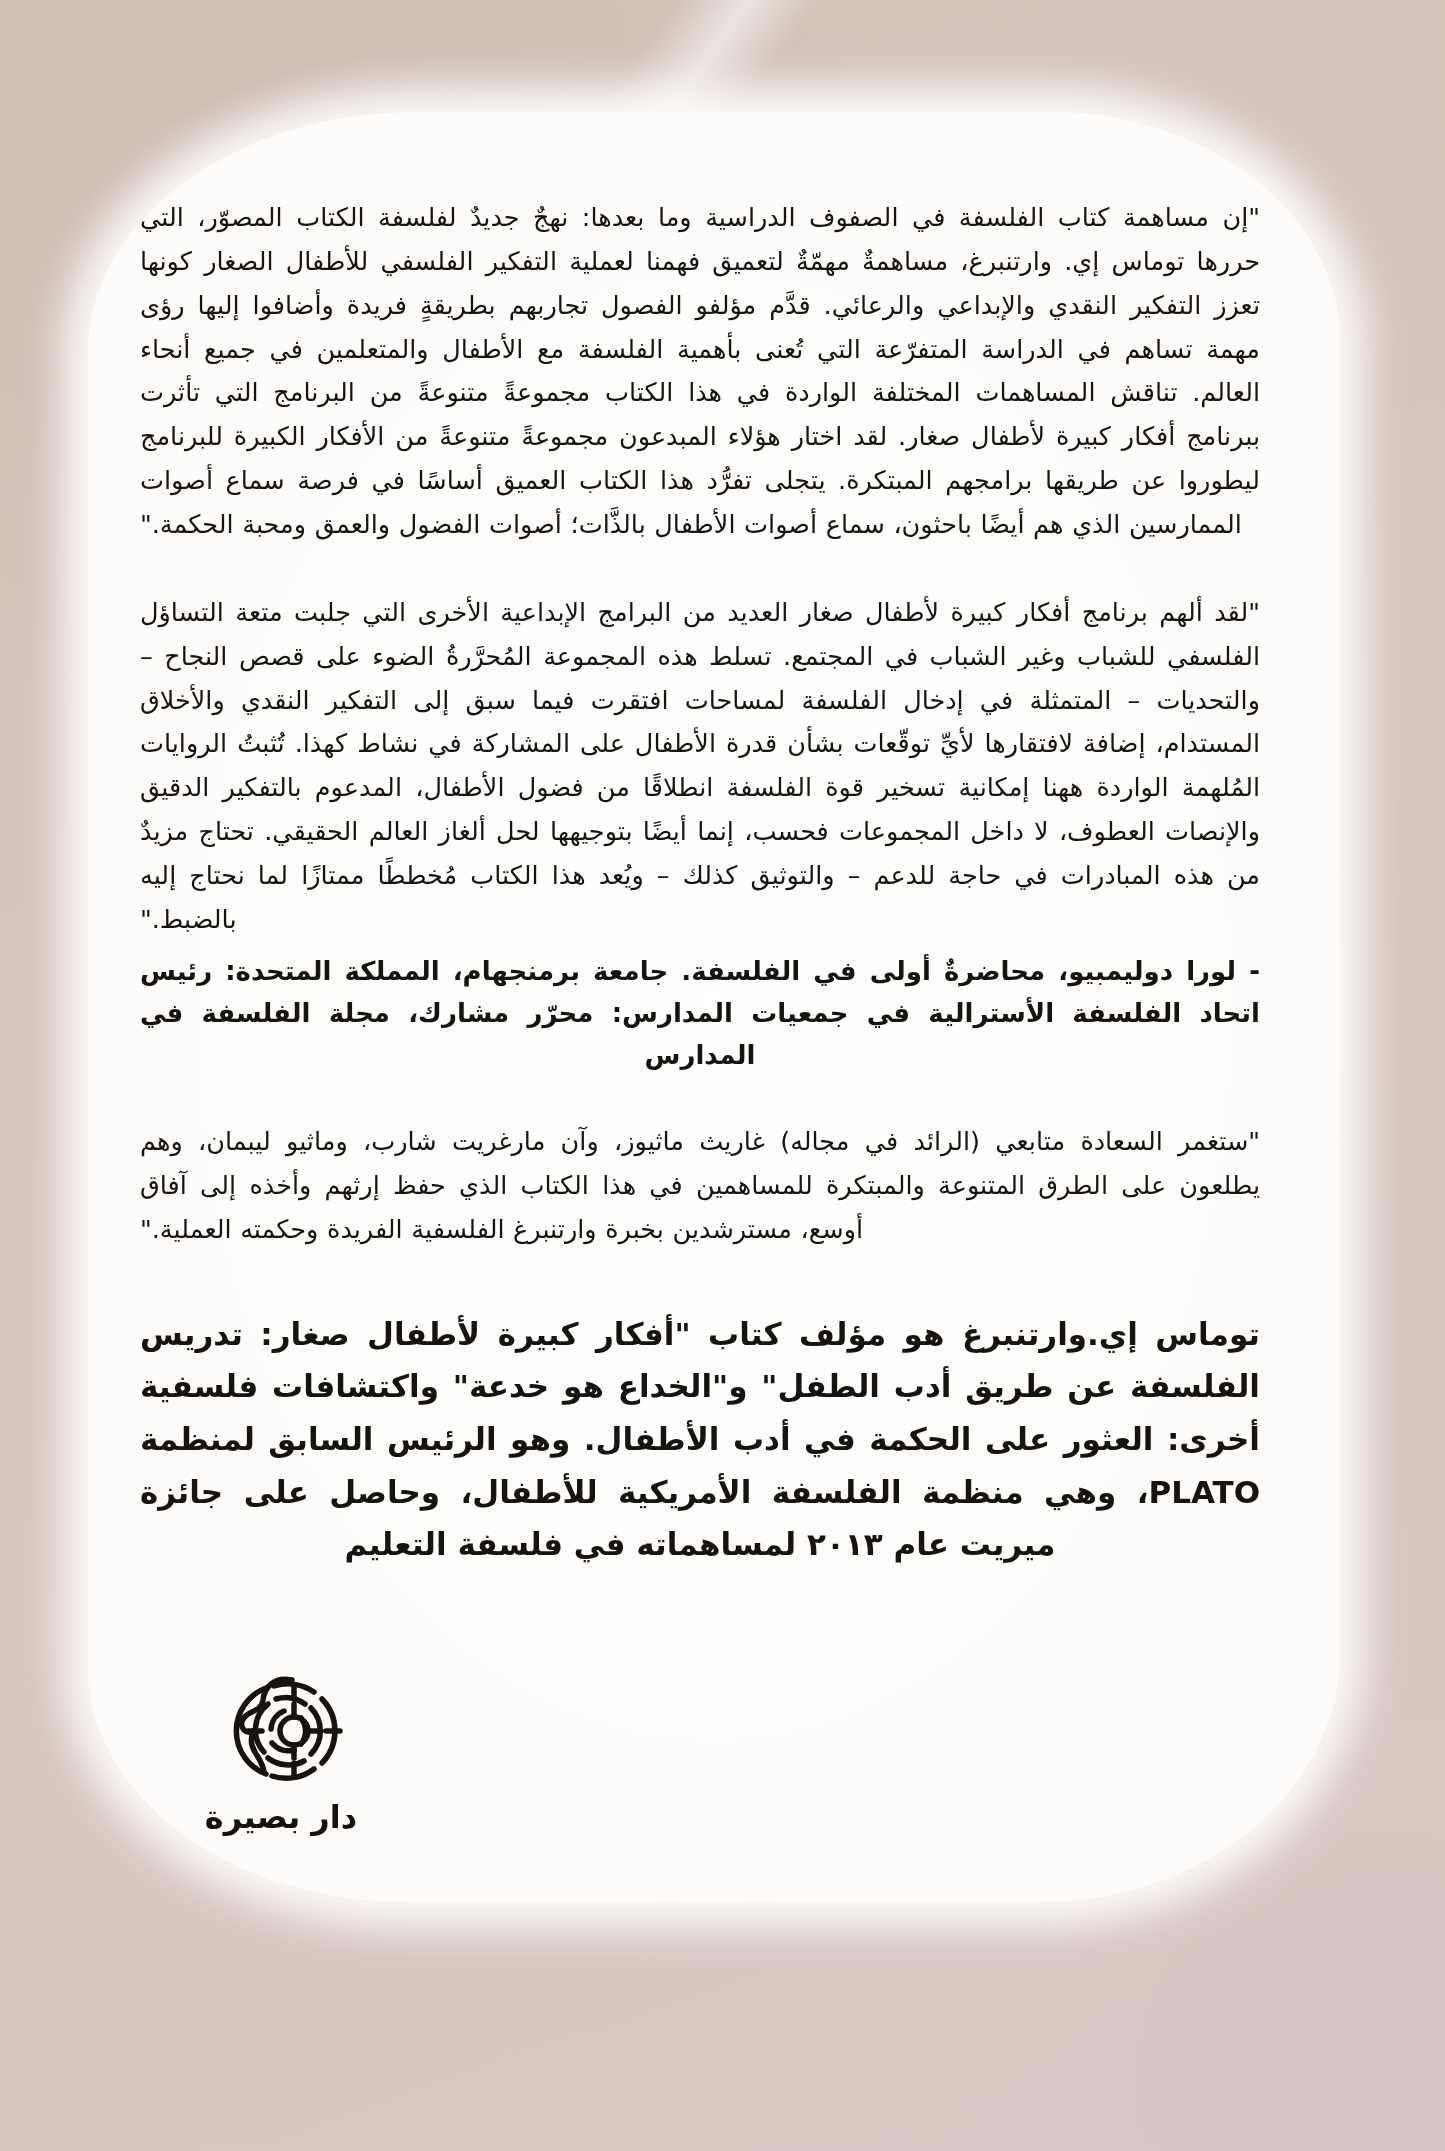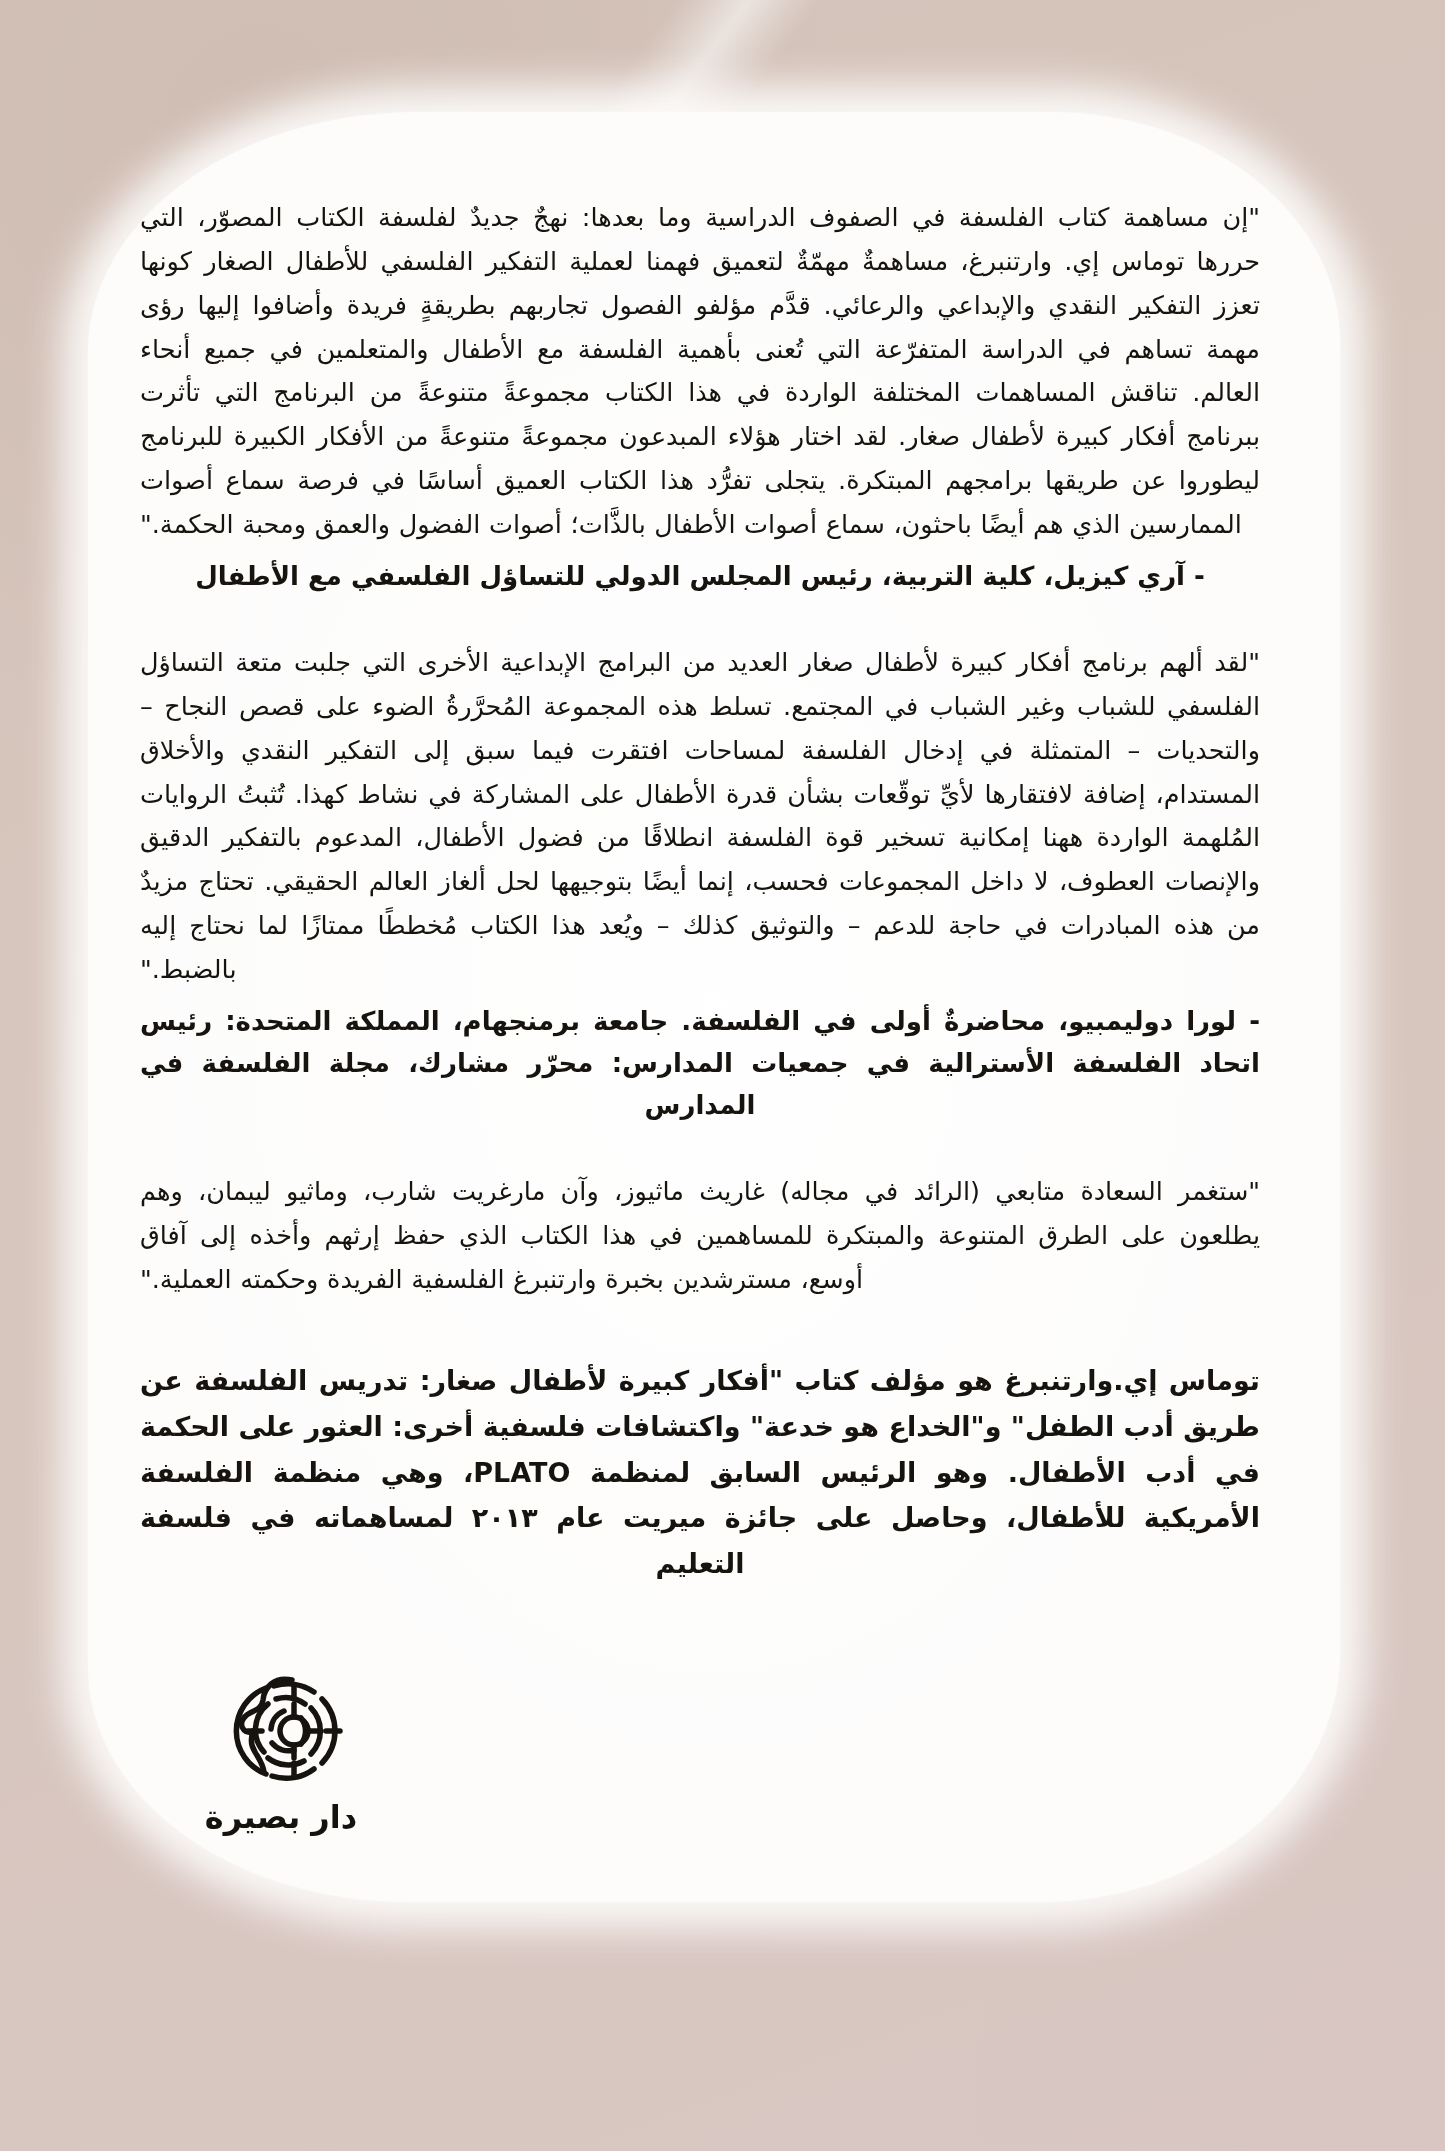--- a/index.html
+++ b/index.html
@@ -78,21 +78,21 @@
   .attribution {
     font-weight: bold;
     font-size: 26px;
     line-height: 1.62;
     text-align: center;
     margin: 8px 0 0 0;
   }
   .attribution.wide { text-align: justify; text-align-last: center; }
   .bio {
     font-weight: bold;
-    font-size: 27px;
+    font-size: 31px;
     line-height: 1.70;
     text-align: justify;
     text-align-last: center;
     margin: 0;
   }
   .block { margin-bottom: 44px; }
   .block-gap-lg { margin-bottom: 56px; }
   
   #logo {
     position: absolute;
@@ -118,21 +118,20 @@
 <div id="cover">
 
   <div id="bg-wash"></div>
   <div id="bg-streak"></div>
   <div id="paper-blob"></div>
 
   <div id="content">
 
     <div class="block">
       <p class="quote last-left">"إن مساهمة كتاب الفلسفة في الصفوف الدراسية وما بعدها: نهجٌ جديدٌ لفلسفة الكتاب المصوّر، التي حررها توماس إي. وارتنبرغ، مساهمةٌ مهمّةٌ لتعميق فهمنا لعملية التفكير الفلسفي للأطفال الصغار كونها تعزز التفكير النقدي والإبداعي والرعائي. قدَّم مؤلفو الفصول تجاربهم بطريقةٍ فريدة وأضافوا إليها رؤى مهمة تساهم في الدراسة المتفرّعة التي تُعنى بأهمية الفلسفة مع الأطفال والمتعلمين في جميع أنحاء العالم. تناقش المساهمات المختلفة الواردة في هذا الكتاب مجموعةً متنوعةً من البرنامج التي تأثرت ببرنامج أفكار كبيرة لأطفال صغار. لقد اختار هؤلاء المبدعون مجموعةً متنوعةً من الأفكار الكبيرة للبرنامج ليطوروا عن طريقها برامجهم المبتكرة. يتجلى تفرُّد هذا الكتاب العميق أساسًا في فرصة سماع أصوات الممارسين الذي هم أيضًا باحثون، سماع أصوات الأطفال بالذَّات؛ أصوات الفضول والعمق ومحبة الحكمة."</p>
-      <p class="attribution">- آري كيزيل، كلية التربية، رئيس المجلس الدولي للتساؤل الفلسفي مع الأطفال</p>
     </div>
 
     <div class="block">
       <p class="quote last-left">"لقد ألهم برنامج أفكار كبيرة لأطفال صغار العديد من البرامج الإبداعية الأخرى التي جلبت متعة التساؤل الفلسفي للشباب وغير الشباب في المجتمع. تسلط هذه المجموعة المُحرَّرةُ الضوء على قصص النجاح – والتحديات – المتمثلة في إدخال الفلسفة لمساحات افتقرت فيما سبق إلى التفكير النقدي والأخلاق المستدام، إضافة لافتقارها لأيِّ توقّعات بشأن قدرة الأطفال على المشاركة في نشاط كهذا. تُثبتُ الروايات المُلهمة الواردة ههنا إمكانية تسخير قوة الفلسفة انطلاقًا من فضول الأطفال، المدعوم بالتفكير الدقيق والإنصات العطوف، لا داخل المجموعات فحسب، إنما أيضًا بتوجيهها لحل ألغاز العالم الحقيقي. تحتاج مزيدٌ من هذه المبادرات في حاجة للدعم – والتوثيق كذلك – ويُعد هذا الكتاب مُخططًا ممتازًا لما نحتاج إليه بالضبط."</p>
       <p class="attribution wide">- لورا دوليمبيو، محاضرةٌ أولى في الفلسفة. جامعة برمنجهام، المملكة المتحدة: رئيس اتحاد الفلسفة الأسترالية في جمعيات المدارس: محرّر مشارك، مجلة الفلسفة في المدارس</p>
     </div>
 
     <div class="block-gap-lg">
       <p class="quote last-left">"ستغمر السعادة متابعي (الرائد في مجاله) غاريث ماثيوز، وآن مارغريت شارب، وماثيو ليبمان، وهم يطلعون على الطرق المتنوعة والمبتكرة للمساهمين في هذا الكتاب الذي حفظ إرثهم وأخذه إلى آفاق أوسع، مسترشدين بخبرة وارتنبرغ الفلسفية الفريدة وحكمته العملية."</p>
     </div>

